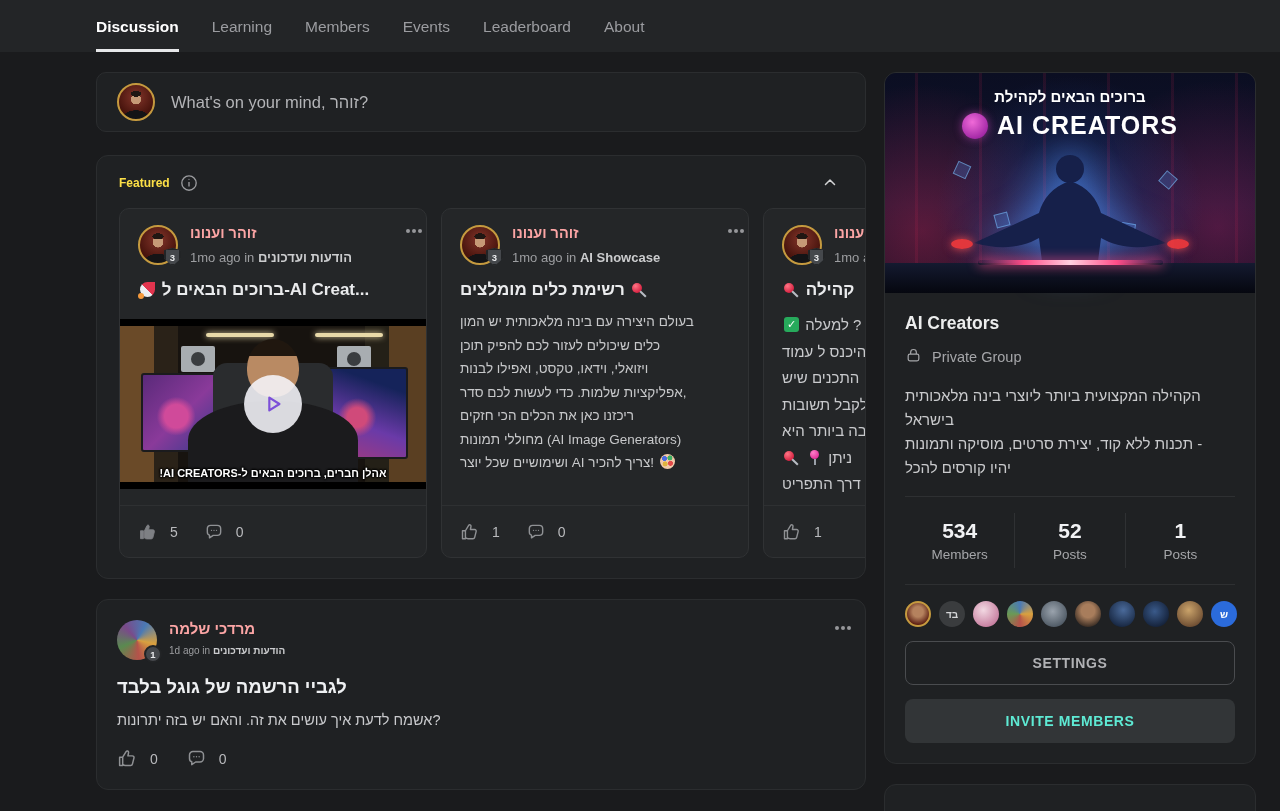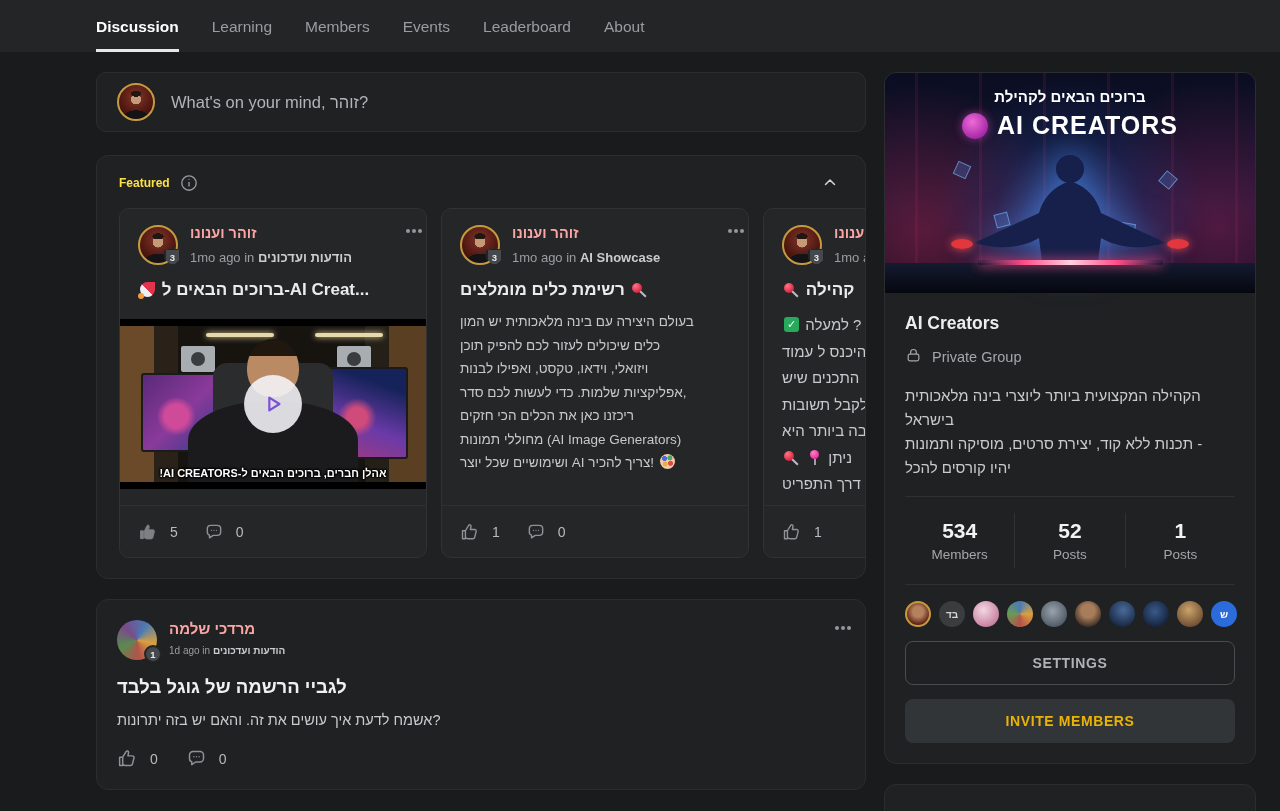--- a/index.html
+++ b/index.html
@@ -130,21 +130,21 @@
   .sav4{background:conic-gradient(#4a7ab5,#d9a13f,#b5524a,#6a9a55,#4a7ab5)}
   .sav5{background:radial-gradient(circle at 45% 40%,#9aa3ad,#4a5560 80%)}
   .sav6{background:radial-gradient(circle at 50% 38%,#a87d5c 0 32%,#3a2d24 78%)}
   .sav7{background:radial-gradient(circle at 55% 35%,#4a6a9a,#16253f 80%),radial-gradient(circle at 20% 80%,#a03040,#16253f)}
   .sav8{background:radial-gradient(circle at 45% 40%,#3a5a8a,#101b30 85%)}
   .sav9{background:radial-gradient(circle at 45% 35%,#caa36a,#6a4a30 80%)}
   .sav10{background:#2b6bdb;color:#fff}
   .btn{display:flex;align-items:center;justify-content:center;height:44px;border-radius:8px;
        font-size:14px;font-weight:700;letter-spacing:.6px;cursor:pointer;box-sizing:border-box;font-family:inherit}
   .btn-settings{margin-top:14px;border:1px solid #4a4c4f;color:#b1b2b5;background:transparent;width:100%}
-  .btn-invite{margin-top:14px;background:#323537;color:#eab308;border:none;width:100%}
+  .btn-invite{margin-top:14px;background:#323537;color:#5eead4;border:none;width:100%}
   .lbcard{margin-top:20px;padding:28px 20px 40px}
   
   .em{display:inline-block;width:15px;height:15px;position:relative;vertical-align:-2px;margin:0 2px}
   .em-rocket{background:linear-gradient(45deg,#eceef2 48%,#e2344e 48%);border-radius:50% 0 50% 50%}
   .em-rocket::after{content:"";position:absolute;left:-2px;bottom:-2px;width:6px;height:6px;border-radius:50%;background:#f59a3d}
   .em-pushpin::before{content:"";position:absolute;left:0;top:1px;width:10px;height:10px;border-radius:50%;
     background:radial-gradient(circle at 35% 30%,#ff7585,#d41f3f 75%)}
   .em-pushpin::after{content:"";position:absolute;right:0;bottom:2px;width:8px;height:2px;background:#b9bdc4;transform:rotate(45deg)}
   .em-palette{border-radius:50%;background:
     radial-gradient(circle at 30% 30%,#4a6ae0 0 2.2px,rgba(0,0,0,0) 2.8px),

